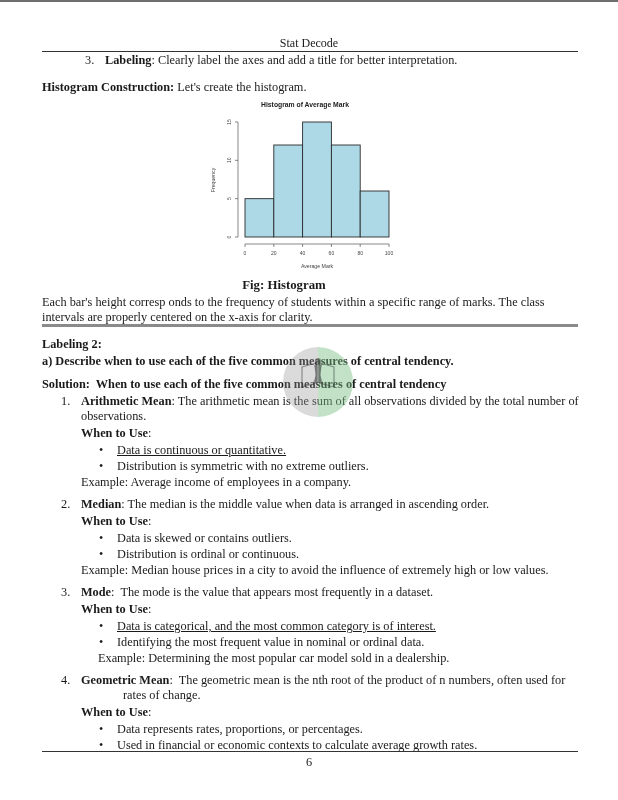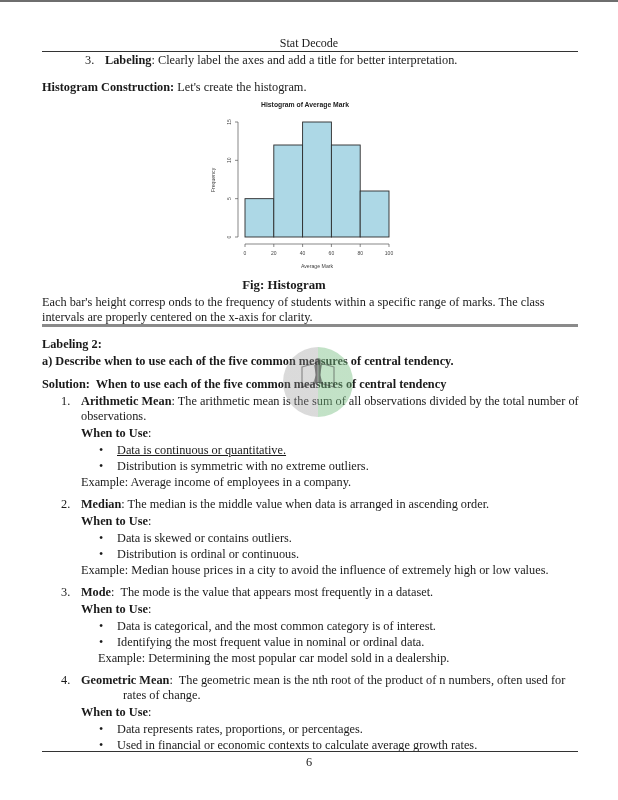--- a/index.html
+++ b/index.html
@@ -106,21 +106,21 @@
 </div>
 <div class="abs t" style="top:513px; left:81px;"><b>When to Use</b><span>:</span></div>
 <div class="abs t" style="top:530px; left:99px;"><span class="bullet">•</span><span>Data is skewed or contains outliers.</span></div>
 <div class="abs t" style="top:546px; left:99px;"><span class="bullet">•</span><span>Distribution is ordinal or continuous.</span></div>
 <div class="abs t" style="top:562px; left:81px;">Example: Median house prices in a city to avoid the influence of extremely high or low values.</div>
 
 <div class="abs t" style="top:584px; left:61px;">
   <span class="num">3.</span><b>Mode</b><span style="white-space:pre;">:  The mode is the value that appears most frequently in a dataset.</span>
 </div>
 <div class="abs t" style="top:601px; left:81px;"><b>When to Use</b><span>:</span></div>
-<div class="abs t" style="top:618px; left:99px;"><span class="bullet">•</span><span>Data is categorical, and the most common category is of interest.</span></div>
+<div class="abs t" style="top:618px; left:99px;text-decoration:underline;"><span class="bullet">•</span><span>Data is categorical, and the most common category is of interest.</span></div>
 <div class="abs t" style="top:634px; left:99px;"><span class="bullet">•</span><span>Identifying the most frequent value in nominal or ordinal data.</span></div>
 <div class="abs t" style="top:650px; left:98px;">Example: Determining the most popular car model sold in a dealership.</div>
 
 <div class="abs t" style="top:672px; left:61px;">
   <span class="num">4.</span><b>Geometric Mean</b><span style="white-space:pre;">:  The geometric mean is the nth root of the product of n numbers, often used for</span>
 </div>
 <div class="abs t" style="top:687px; left:81px;margin-left:42px;">rates of change.</div>
 <div class="abs t" style="top:704px; left:81px;"><b>When to Use</b><span>:</span></div>
 <div class="abs t" style="top:721px; left:99px;"><span class="bullet">•</span><span>Data represents rates, proportions, or percentages.</span></div>
 <div class="abs t" style="top:737px; left:99px;"><span class="bullet">•</span><span>Used in financial or economic contexts to calculate average growth rates.</span></div>

